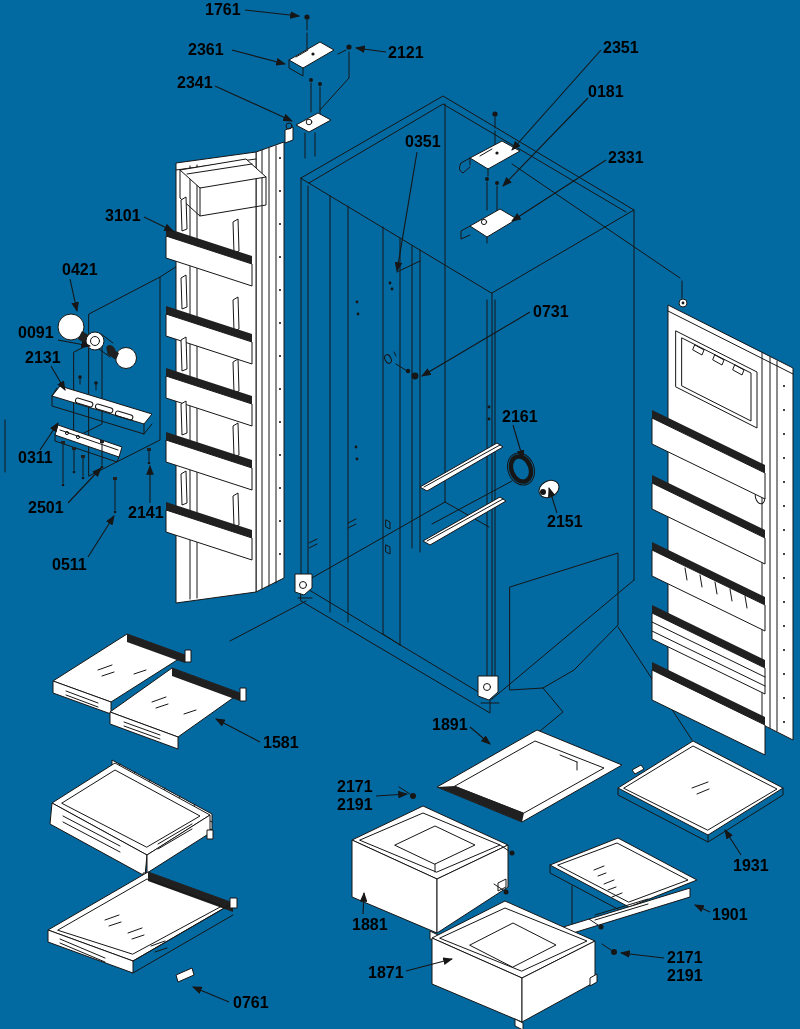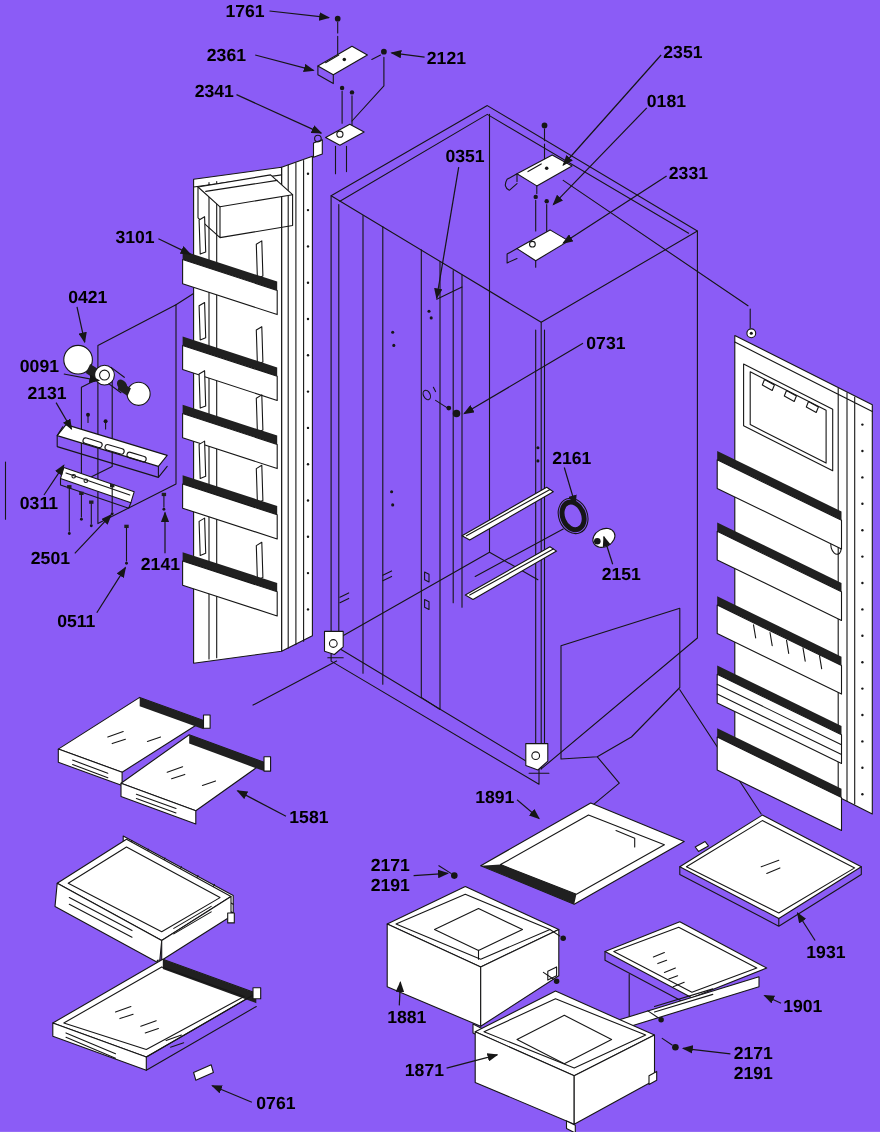--- a/index.html
+++ b/index.html
@@ -1,16 +1,16 @@
 <!DOCTYPE html>
 <html><head>
 <meta charset="utf-8">
 <style>
   html,body{margin:0;padding:0;background:#fff;}
-  .stage{position:relative;width:800px;height:1029px;background:#8b5cf6;overflow:hidden;}
+  .stage{position:relative;width:800px;height:1029px;background:#0369a1;overflow:hidden;}
   svg{display:block;}
   .s{stroke:#161616;stroke-width:1;fill:none;stroke-linecap:round;stroke-linejoin:round;}
   .f{stroke:#161616;stroke-width:1;fill:#ffffff;stroke-linejoin:round;}
   .d{fill:#202020;stroke:none;}
   .dot{fill:#161616;stroke:none;}
   .ld{stroke:#161616;stroke-width:1.1;fill:none;}
   .lbl{font-family:"Liberation Sans","DejaVu Sans",sans-serif;font-size:16px;font-weight:700;fill:#000;}
 </style>
 </head>
 <body>

